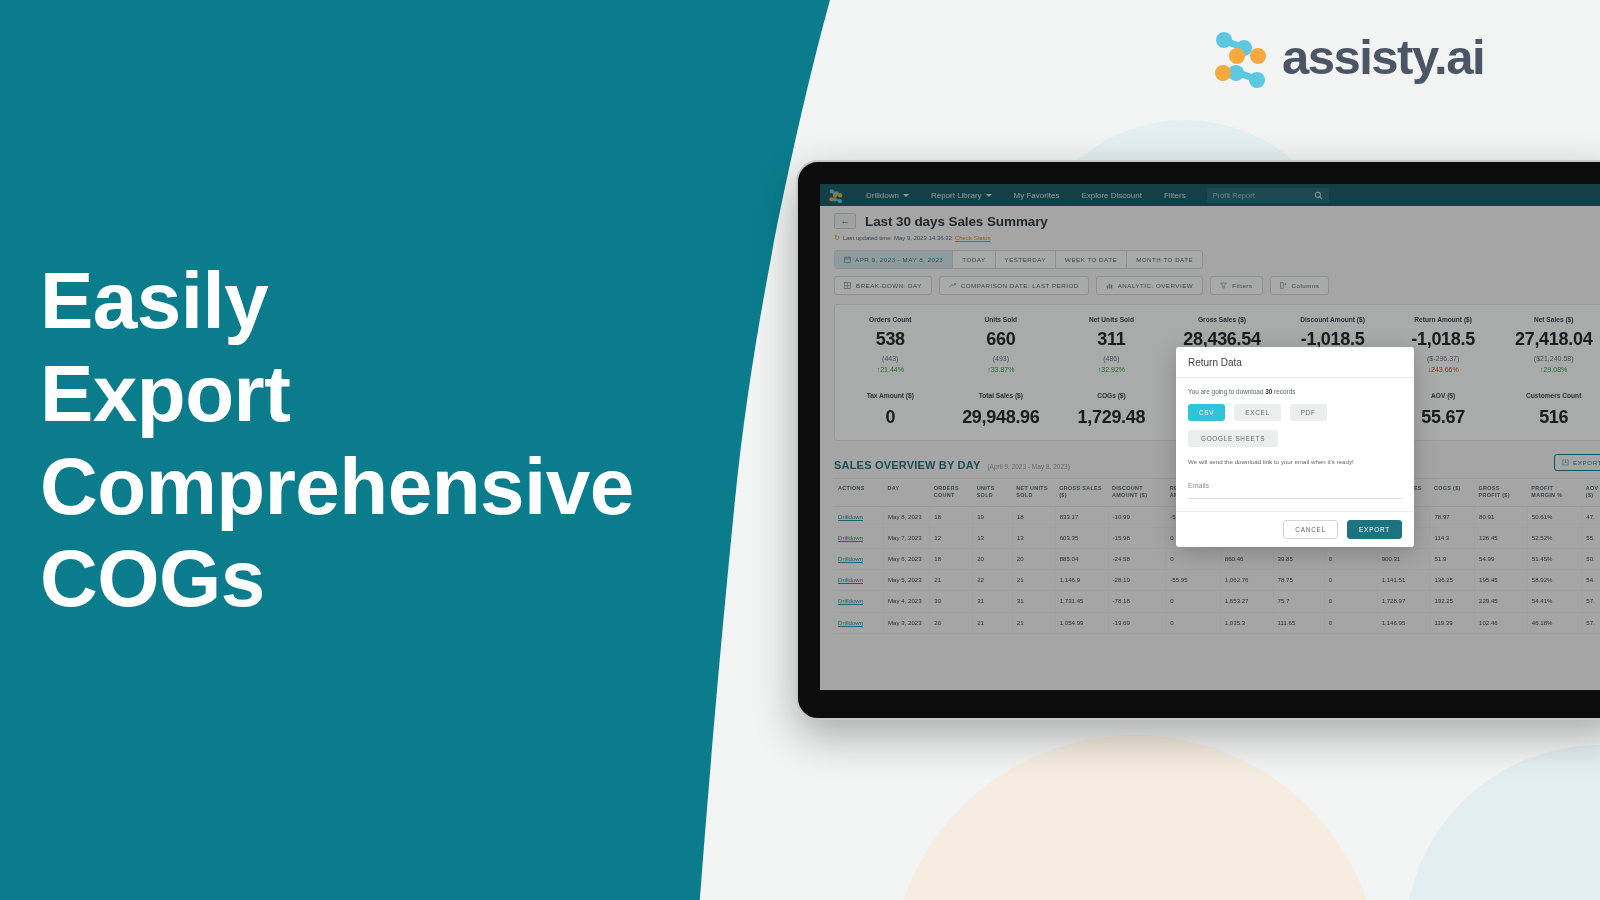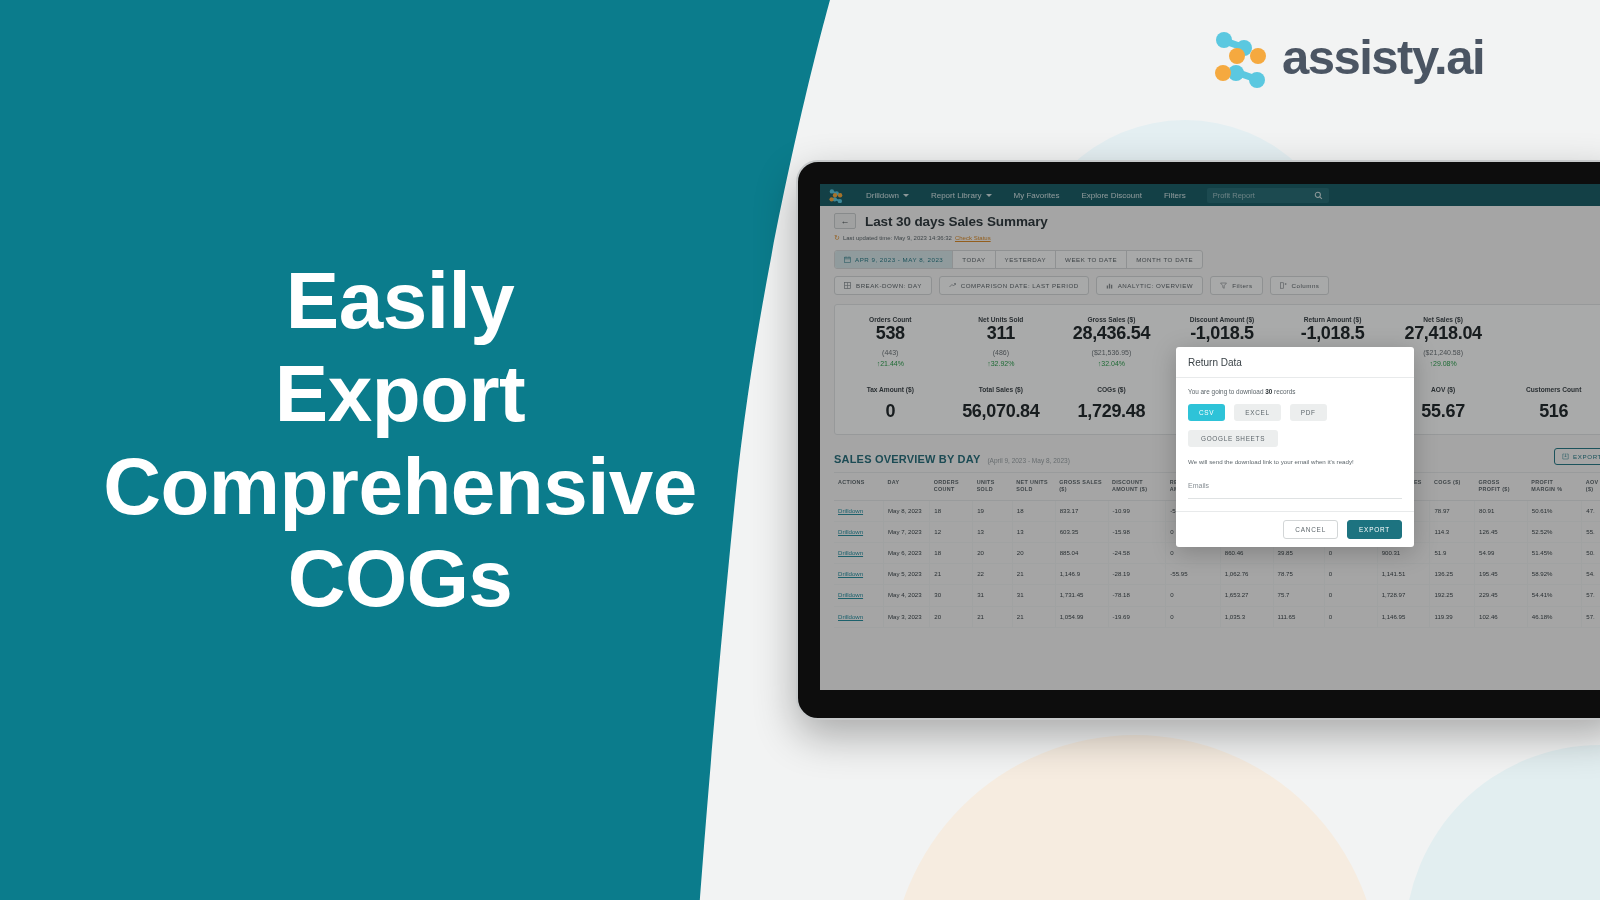--- a/index.html
+++ b/index.html
@@ -20,21 +20,21 @@
   .teal-panel{
     position:absolute;left:0;top:0;width:1010px;height:900px;
     background:#0b7c8c;
     -webkit-clip-path:path("M0,0 L830,0 C830,0 760,250 735,500 C712,730 700,900 700,900 L0,900 Z");
     clip-path:path("M0,0 L830,0 C830,0 760,250 735,500 C712,730 700,900 700,900 L0,900 Z");
   }
 
   
   .headline{
     position:absolute;left:40px;top:255px;width:720px;
-    text-align:center;color:#ffffff;
+    text-align:left;color:#ffffff;
     font-size:80px;line-height:1.16;font-weight:bold;
     letter-spacing:-0.5px;
   }
   .headline div{white-space:nowrap;}
 
   
   .logo-wrap{
     position:absolute;left:1208px;top:26px;
     display:flex;align-items:center;gap:12px;
   }
@@ -116,21 +116,21 @@
   .ic{width:7px;height:7px;flex:none;opacity:.75;}
 
   
   .kpi-card{
     margin:9px 14px 0 14px;border:1px solid #dfe2e3;border-radius:3px;background:#fafbfb;
     padding:8px 0 9px 0;
   }
   .kpi-row{display:grid;grid-template-columns:repeat(7,1fr);}
   .kpi{text-align:center;padding:3px 2px;}
   .kpi-label{font-size:6.6px;color:#3f474c;font-weight:bold;}
-  .kpi-value{font-size:18px;color:#242b2f;font-weight:bold;margin-top:0;letter-spacing:-0.3px;}
+  .kpi-value{font-size:18px;color:#242b2f;font-weight:bold;margin-top:6px;letter-spacing:-0.3px;}
   .kpi-prev{font-size:7px;color:#6c7479;margin-top:5px;}
   .kpi-delta{font-size:7px;margin-top:4px;}
   .up{color:#2e9e4f;}
   .down{color:#d9452e;}
   .kpi-row.second{margin-top:13px;}
   .kpi-row.second .kpi-value{margin-top:8px;}
 
   
   .sec-row{display:flex;align-items:flex-end;justify-content:space-between;margin:13px 14px 0 14px;}
   .sec-left{display:flex;align-items:baseline;gap:7px;}
@@ -351,20 +351,26 @@
 
       <div class="kpi-card">
         <div class="kpi-row">
           <div class="kpi">
             <div class="kpi-label">Orders Count</div>
             <div class="kpi-value">538</div>
             <div class="kpi-prev">(443)</div>
             <div class="kpi-delta up">↑<span>21.44%</span></div>
           </div>
           <div class="kpi">
+            <div class="kpi-label">Units Sold</div>
+            <div class="kpi-value">660</div>
+            <div class="kpi-prev">(493)</div>
+            <div class="kpi-delta up">↑<span>33.87%</span></div>
+          </div>
+          <div class="kpi">
             <div class="kpi-label">Net Units Sold</div>
             <div class="kpi-value">311</div>
             <div class="kpi-prev">(486)</div>
             <div class="kpi-delta up">↑<span>32.92%</span></div>
           </div>
           <div class="kpi">
             <div class="kpi-label">Gross Sales ($)</div>
             <div class="kpi-value">28,436.54</div>
             <div class="kpi-prev">($21,536.95)</div>
             <div class="kpi-delta up">↑<span>32.04%</span></div>
@@ -389,21 +395,21 @@
           </div>
         </div>
 
         <div class="kpi-row second">
           <div class="kpi">
             <div class="kpi-label">Tax Amount ($)</div>
             <div class="kpi-value">0</div>
           </div>
           <div class="kpi">
             <div class="kpi-label">Total Sales ($)</div>
-            <div class="kpi-value">56,070.84</div>
+            <div class="kpi-value">29,948.96</div>
           </div>
           <div class="kpi">
             <div class="kpi-label">COGs ($)</div>
             <div class="kpi-value">1,729.48</div>
           </div>
           <div class="kpi">
             <div class="kpi-label">Gross Profit ($)</div>
             <div class="kpi-value">25,688.56</div>
           </div>
           <div class="kpi">

